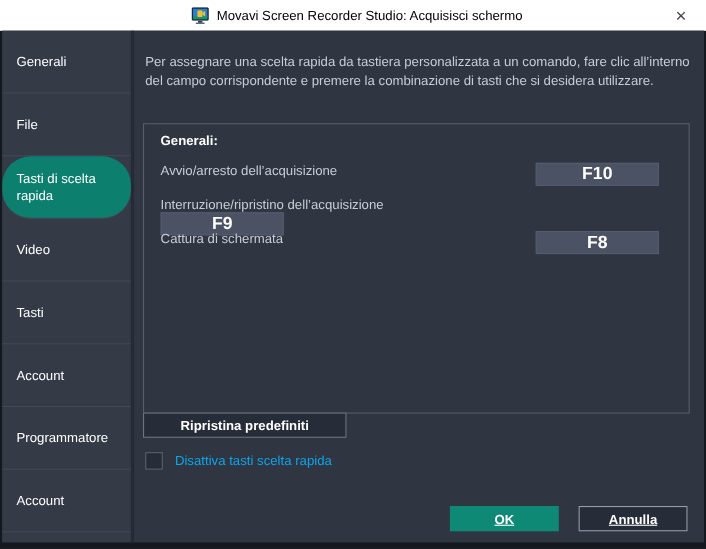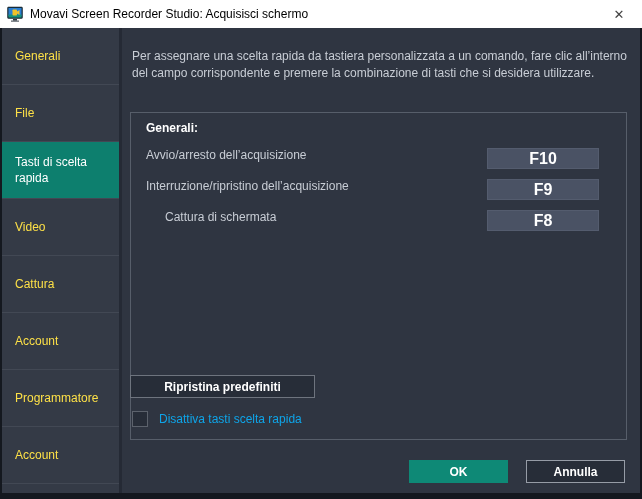--- a/index.html
+++ b/index.html
@@ -9,21 +9,21 @@
   .window{
     position:relative; width:642px; height:499px;
     background:#14181f; overflow:hidden;
     font-size:12px;
   }
 
   
   .titlebar{
     position:absolute; top:0; left:0; right:0; height:28px;
     background:#ffffff; display:flex; align-items:center;
-    padding-left:7px; color:#111;
+    padding-left:7px; color:#111;justify-content:center;
   }
   .app-icon{ width:16px; height:16px; display:block; }
   .title-text{ margin-left:7px; font-size:12px; color:#000; }
   .close-btn{
     position:absolute; right:6px; top:0; width:34px; height:28px;
     display:flex; align-items:center; justify-content:center;
     color:#444; font-size:13px; cursor:pointer;
   }
 
   
@@ -34,47 +34,47 @@
 
   
   .sidebar{
     width:120px; background:#343a46;
     border-right:3px solid #252a35;
     flex:0 0 auto;
   }
   .side-item{
     height:57px; border-bottom:1px solid #424854;
     display:flex; align-items:center; padding-left:13px;
-    color:#fde047; cursor:pointer; line-height:16px;
+    color:#ffffff; cursor:pointer; line-height:16px;
   }
   .side-item.selected{
-    background:#0d7f6e; color:#ffffff;
+    background:#0d7f6e; color:#ffffff;border-radius:26px;
   }
 
   
   .main{ position:relative; flex:1; background:#2f3541; color:#c8cdd5; }
 
   .instruction{
     position:absolute; left:10px; top:20px; width:498px;
     line-height:17px; color:#c8cdd5;
   }
 
   .panel{
-    position:absolute; left:8px; top:84px; width:497px; height:328px;
+    position:absolute; left:8px; top:84px; width:497px; height:264px;
     border:1px solid #575e6a;
   }
   .panel-title{
     position:absolute; left:15px; top:8px;
     font-weight:bold; color:#ffffff;
   }
   .hk-row{
     position:absolute; left:15px; right:27px; height:21px;
     display:flex; justify-content:space-between;
   }
-  .hk-row.r0{ top:35px; } .hk-row.r1{ top:66px; } .hk-row.r2{ top:97px;margin-left:19px; }
+  .hk-row.r0{ top:35px; } .hk-row.r1{ top:66px;flex-direction:column; } .hk-row.r2{ top:97px; }
   .hk-label{ color:#c8cdd5; }
   .hk-key{
     width:112px; height:21px; flex:0 0 auto;
     background:#4a5264; border:1px solid #545c6e;
     color:#ffffff; font-weight:bold; font-size:16px;
     display:flex; align-items:center; justify-content:center;
     cursor:pointer;
   }
 
   .reset-btn{
@@ -91,21 +91,21 @@
   }
   .checkbox-box{
     width:16px; height:16px; background:#272d38;
     border:1px solid #5c626c; cursor:pointer; flex:0 0 auto;
   }
   .checkbox-label{ margin-left:11px; color:#0ea5e9; }
 
   .btn{
     position:absolute; top:432px; width:99px; height:23px;
     display:flex; align-items:center; justify-content:center;
-    color:#ffffff; font-weight:bold; font-size:12px; cursor:pointer;
+    color:#ffffff; font-weight:bold; font-size:12px; cursor:pointer;text-decoration:underline;
   }
   .ok-btn{ left:287px; background:#0e8976; border:none; }
   .cancel-btn{ left:404px; background:#272d38; border:1px solid #969ca6; }
 </style>
 </head>
 <body>
 
 <div class="window">
 
   <div class="titlebar">
@@ -133,21 +133,21 @@
       <div class="side-item">
         <span>File</span>
       </div>
       <div class="side-item selected">
         <span>Tasti di scelta rapida</span>
       </div>
       <div class="side-item">
         <span>Video</span>
       </div>
       <div class="side-item">
-        <span>Cattura</span>
+        <span>Tasti</span>
       </div>
       <div class="side-item">
         <span>Account</span>
       </div>
       <div class="side-item">
         <span>Programmatore</span>
       </div>
       <div class="side-item">
         <span>Account</span>
       </div>

